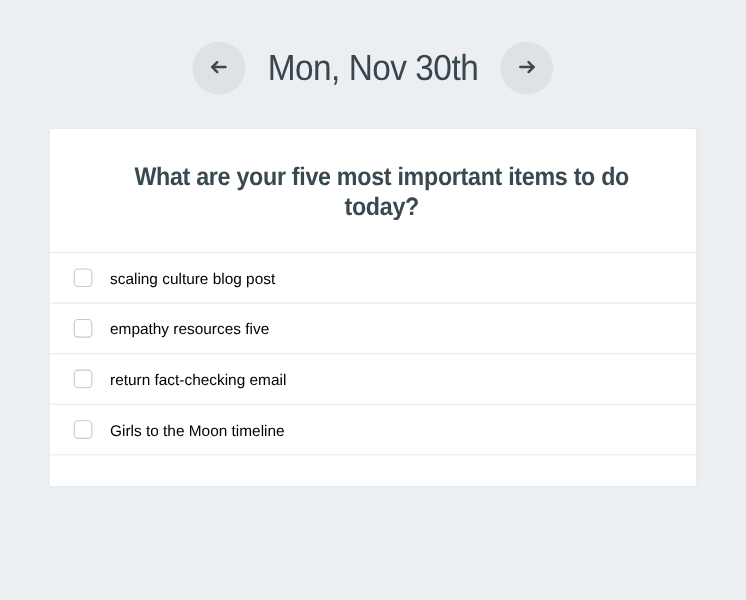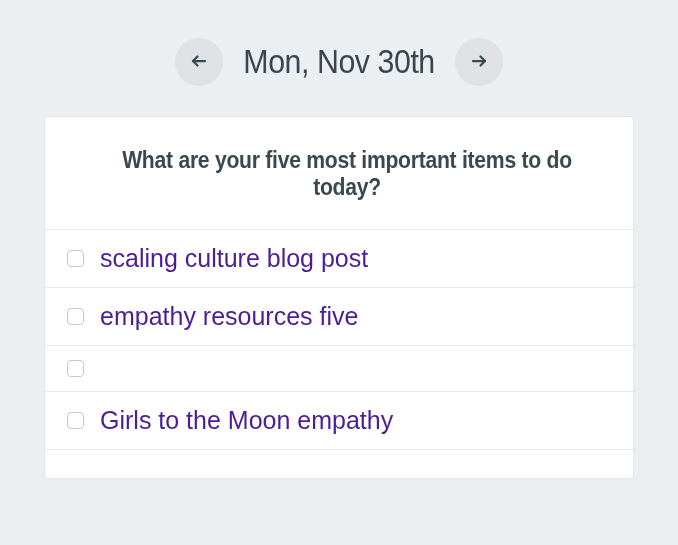--- a/index.html
+++ b/index.html
@@ -85,22 +85,22 @@
     .checkbox {
       width: 17px;
       height: 17px;
       border: 1.5px solid #c4c9cd;
       border-radius: 4px;
       background: #fff;
       flex-shrink: 0;
       cursor: pointer;
     }
     .todo-label {
-      font-size: 25px;
-      color: #4c1d95;
+      font-size: 14px;
+      color: #000000;
       font-weight: 400;
     }
   </style>
 </head>
 <body>
 
 <div class="date-nav">
   <button class="nav-btn">
     <span>
       <svg viewBox="0 0 24 24" fill="none" stroke="#3a4850" stroke-width="3" stroke-linecap="round" stroke-linejoin="round">
@@ -128,20 +128,21 @@
     <li class="todo-item">
       <div class="checkbox"></div>
       <span class="todo-label">scaling culture blog post</span>
     </li>
     <li class="todo-item">
       <div class="checkbox"></div>
       <span class="todo-label">empathy resources five</span>
     </li>
     <li class="todo-item">
       <div class="checkbox"></div>
+      <span class="todo-label">return fact-checking email</span>
     </li>
     <li class="todo-item">
       <div class="checkbox"></div>
-      <span class="todo-label">Girls to the Moon empathy</span>
+      <span class="todo-label">Girls to the Moon timeline</span>
     </li>
   </ul>
   <div class="spacer-row"></div>
 </div>
 
 </body></html>

